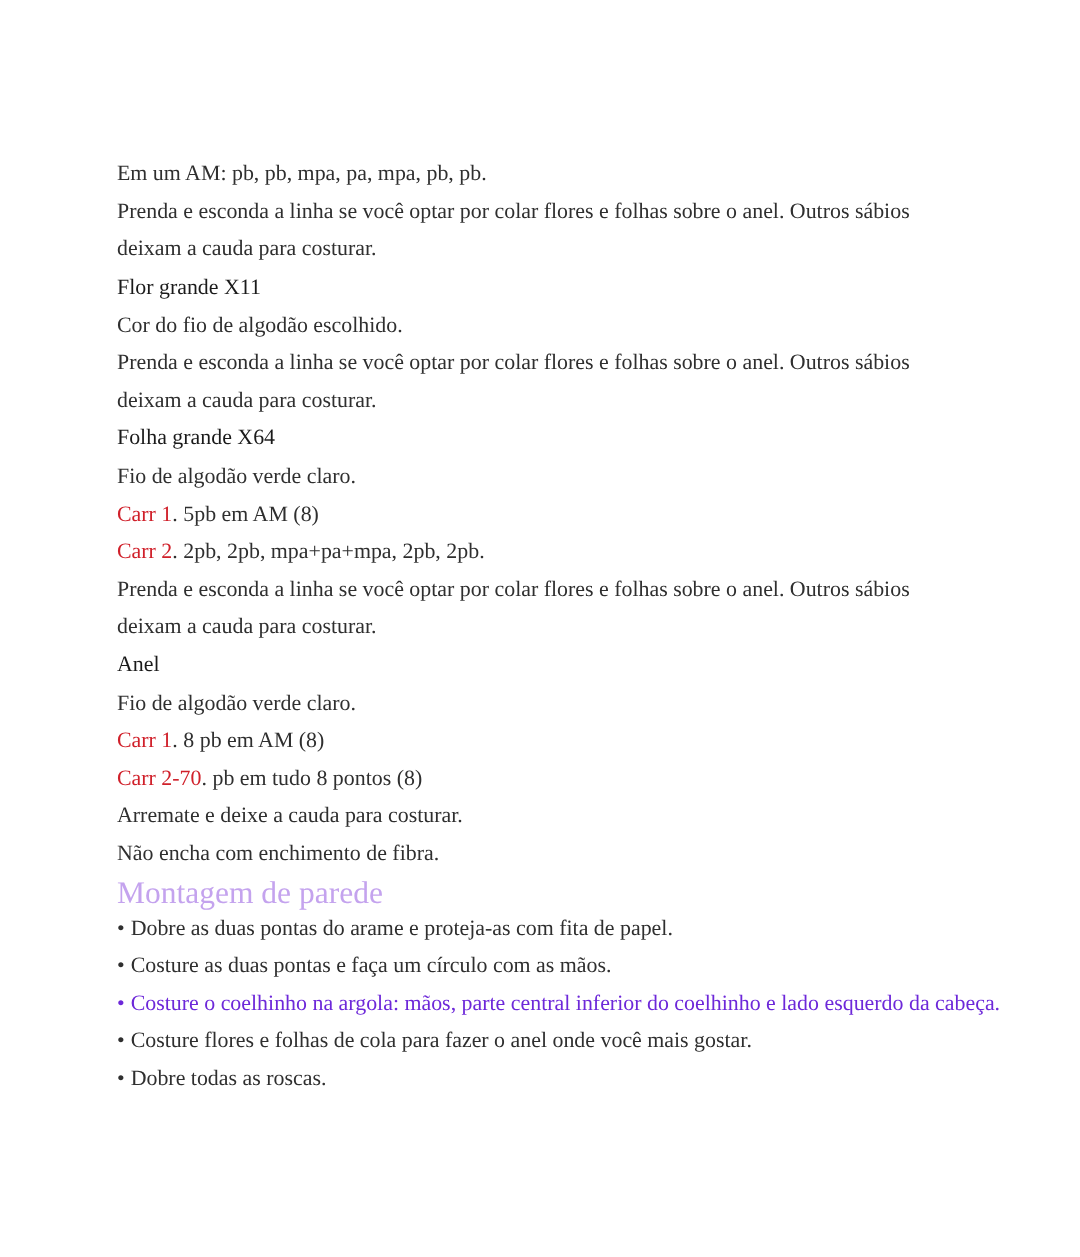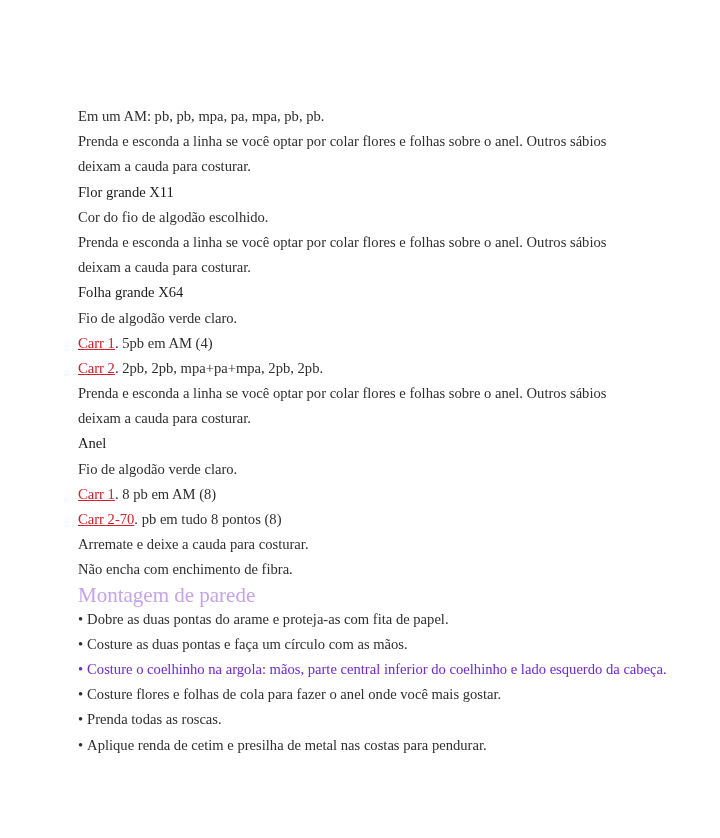--- a/index.html
+++ b/index.html
@@ -28,21 +28,20 @@
       height: 25.2px;
       white-space: nowrap;
       color: #2f2f2f;
     }
     .line.bold {
       font-weight: normal;
       color: #1a1a1a;
     }
     .red {
       color: #d0202a;
-      text-decoration: underline;
     }
     .section-title {
       font-size: 21px;
       line-height: 26px;
       height: 26px;
       color: #c4a3ee;
       margin-top: -1px;
       margin-bottom: -1px;
       white-space: nowrap;
     }
@@ -73,21 +72,21 @@
   <div class="line">deixam a cauda para costurar.</div>
 
   <div class="line bold">Flor grande X11</div>
   <div class="line">Cor do fio de algodão escolhido.</div>
   <div class="line">Prenda e esconda a linha se você optar por colar flores e folhas sobre o anel. Outros sábios</div>
   <div class="line">deixam a cauda para costurar.</div>
 
   <div class="line bold">Folha grande X64</div>
   <div class="line">Fio de algodão verde claro.</div>
   <div class="line">
-    <span class="red">Carr 1</span><span>. 5pb em AM (4)</span>
+    <span class="red">Carr 1</span><span>. 5pb em AM (8)</span>
   </div>
   <div class="line">
     <span class="red">Carr 2</span><span>. 2pb, 2pb, mpa+pa+mpa, 2pb, 2pb.</span>
   </div>
   <div class="line">Prenda e esconda a linha se você optar por colar flores e folhas sobre o anel. Outros sábios</div>
   <div class="line">deixam a cauda para costurar.</div>
 
   <div class="line bold">Anel</div>
   <div class="line">Fio de algodão verde claro.</div>
   <div class="line">
@@ -107,19 +106,16 @@
   <div class="bullet">
     <span class="dot">•</span><span>Costure as duas pontas e faça um círculo com as mãos.</span>
   </div>
   <div class="bullet-wrap">
     <span class="dot">•</span><span>Costure o coelhinho na argola: mãos, parte central inferior do coelhinho e lado esquerdo da cabeça.</span>
   </div>
   <div class="bullet">
     <span class="dot">•</span><span>Costure flores e folhas de cola para fazer o anel onde você mais gostar.</span>
   </div>
   <div class="bullet">
-    <span class="dot">•</span><span>Prenda todas as roscas.</span>
-  </div>
-  <div class="bullet">
-    <span class="dot">•</span><span>Aplique renda de cetim e presilha de metal nas costas para pendurar.</span>
+    <span class="dot">•</span><span>Dobre todas as roscas.</span>
   </div>
 
 </div>
 
 </body></html>

